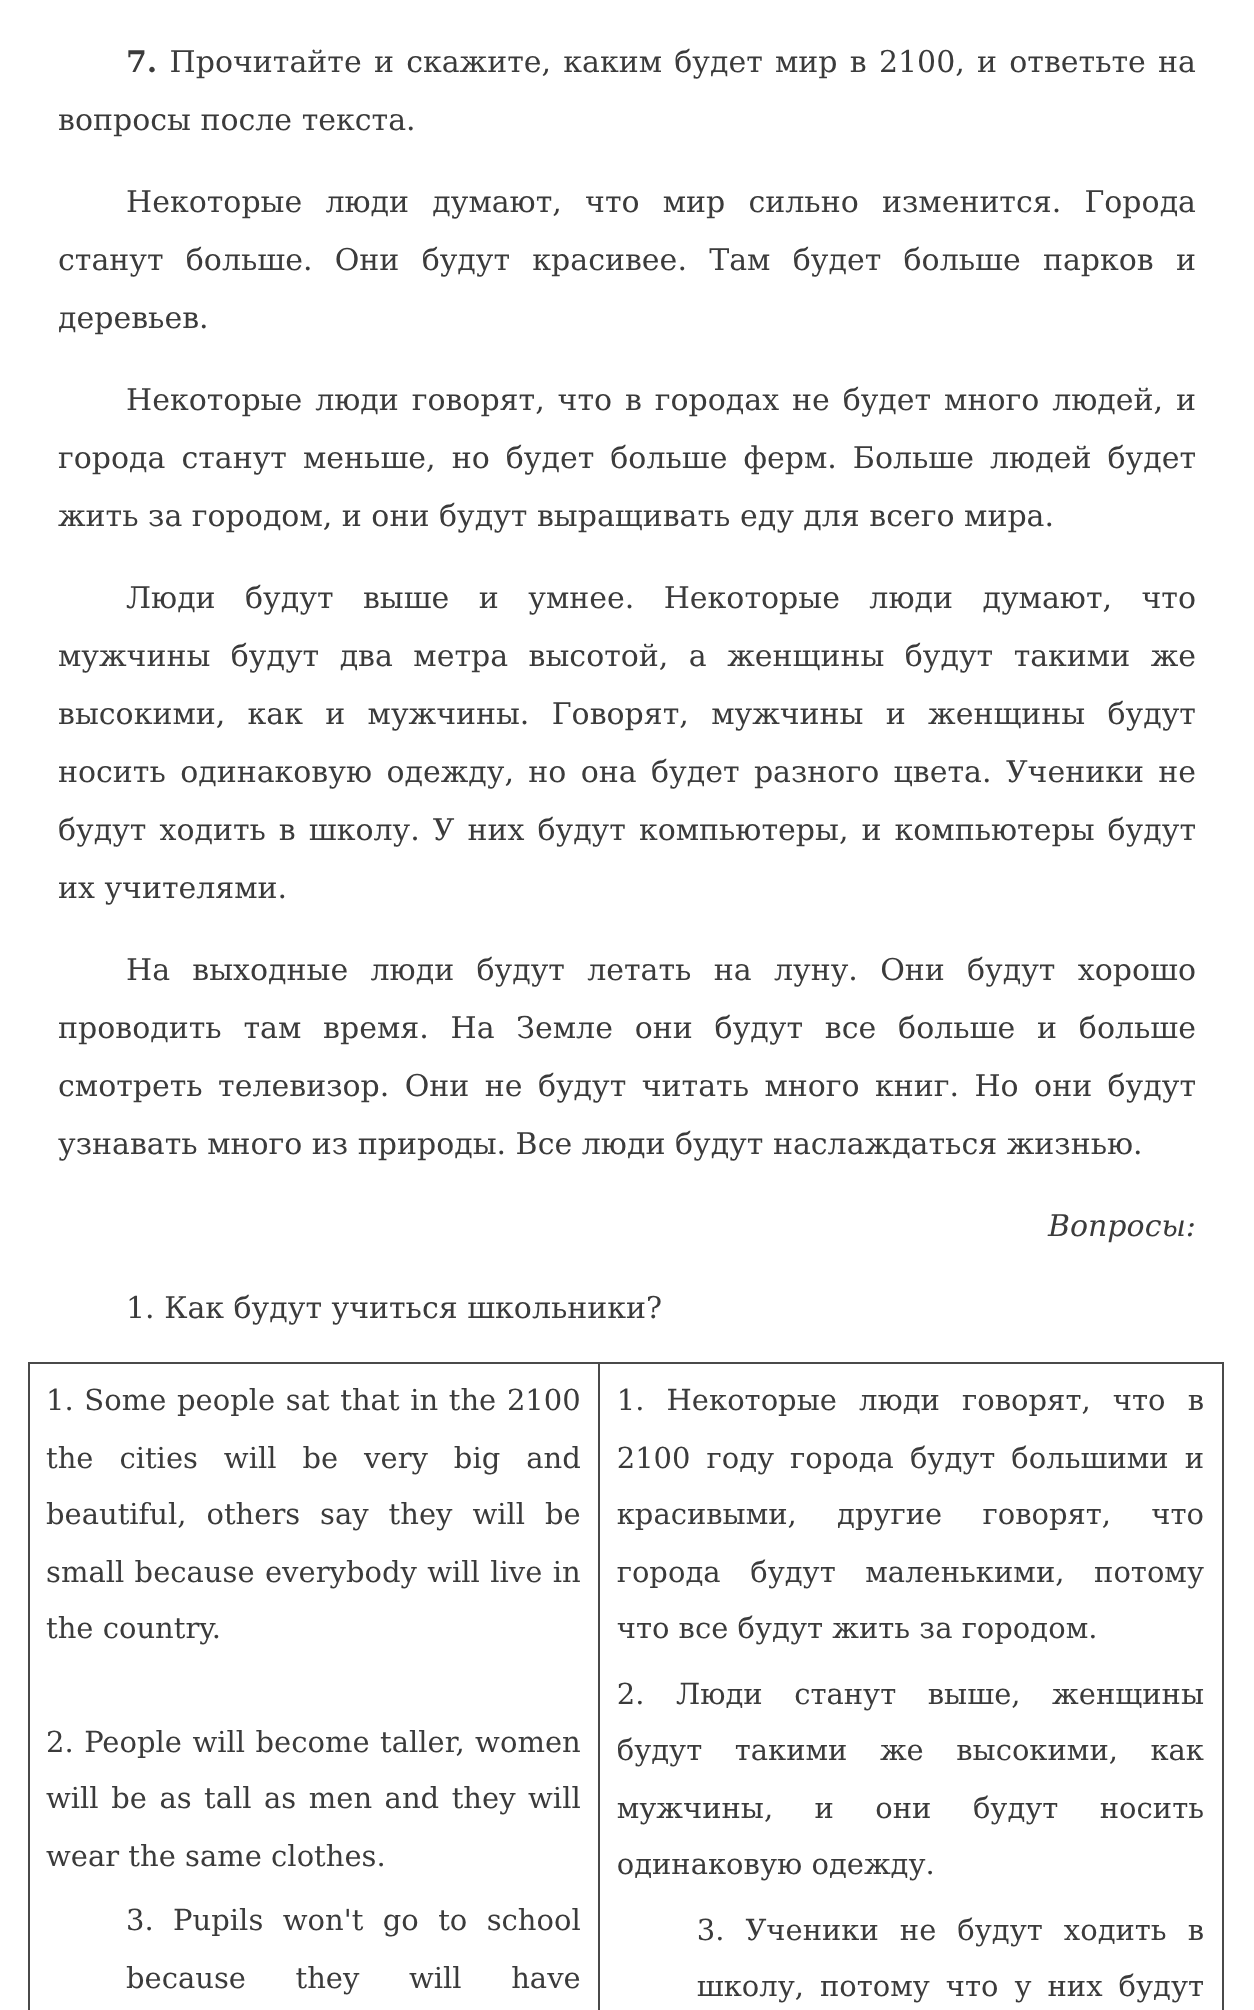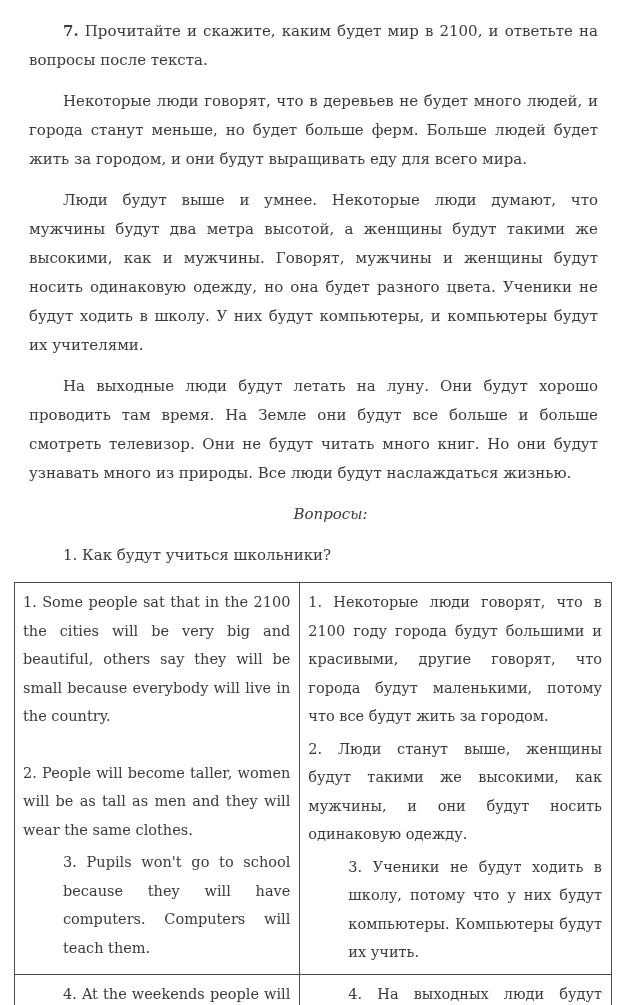--- a/index.html
+++ b/index.html
@@ -20,21 +20,21 @@
   p.para {
     margin: 12px;
     text-indent: 34px;
     font-size: 15px;
     line-height: 29px;
     text-align: justify;
   }
   .num-bold { font-weight: bold; }
   p.questions-label {
     font-style: italic;
-    text-align: center;
+    text-align: right;
   }
   p.question { text-align: left; }
   table.answers {
     border-collapse: collapse;
     width: 598px;
     margin: 9px 0 0 -3px;
     table-layout: fixed;
   }
   table.answers td {
     border: 1px solid #4a4a4a;
@@ -53,21 +53,22 @@
   p.ans.gap-lg { margin-bottom: 28px; }
   p.ans:last-child { margin-bottom: 0; margin-left: 40px; }
 </style>
 </head>
 <body>
 
 <div class="page">
 
   <p class="para"><span class="num-bold">7.</span><span> Прочитайте и скажите, каким будет мир в 2100, и ответьте на вопросы после текста.</span></p>
 
-  <p class="para">Некоторые люди говорят, что в деревьев не будет много людей, и города станут меньше, но будет больше ферм. Больше людей будет жить за городом, и они будут выращивать еду для всего мира.</p>
+  <p class="para">Некоторые люди думают, что мир сильно изменится. Города станут больше. Они будут красивее. Там будет больше парков и деревьев.</p>
+  <p class="para">Некоторые люди говорят, что в городах не будет много людей, и города станут меньше, но будет больше ферм. Больше людей будет жить за городом, и они будут выращивать еду для всего мира.</p>
   <p class="para">Люди будут выше и умнее. Некоторые люди думают, что мужчины будут два метра высотой, а женщины будут такими же высокими, как и мужчины. Говорят, мужчины и женщины будут носить одинаковую одежду, но она будет разного цвета. Ученики не будут ходить в школу. У них будут компьютеры, и компьютеры будут их учителями.</p>
   <p class="para">На выходные люди будут летать на луну. Они будут хорошо проводить там время. На Земле они будут все больше и больше смотреть телевизор. Они не будут читать много книг. Но они будут узнавать много из природы. Все люди будут наслаждаться жизнью.</p>
 
   <p class="para questions-label">Вопросы:</p>
 
   <p class="para question">1. Как будут учиться школьники?</p>
 
   <table class="answers">
     <tbody>
         <tr>

